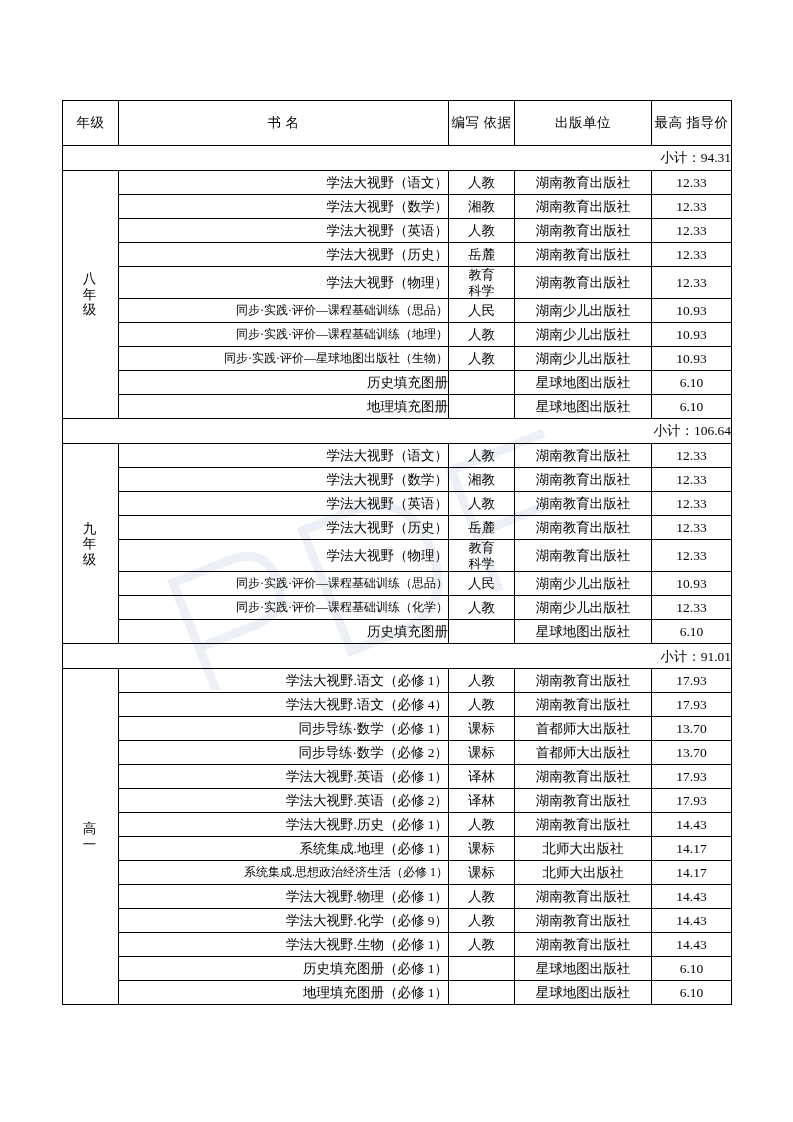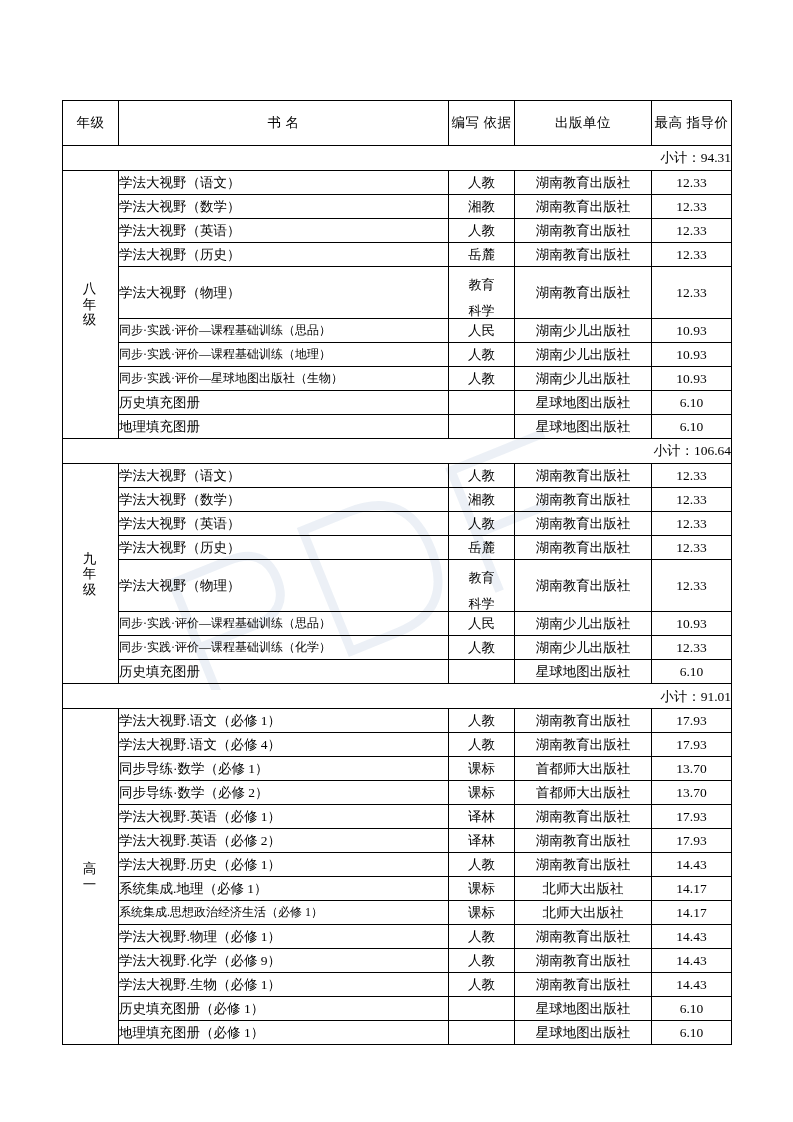--- a/index.html
+++ b/index.html
@@ -76,36 +76,36 @@
     text-align: center;
     vertical-align: middle;
     font-weight: bold;
     font-size: 15px;
     letter-spacing: 2px;
     line-height: 1.5;
   }
   td.grade-cell span { display: block; }
 
   td.book-cell {
-    text-align: left;
+    text-align: right;
     vertical-align: middle;
     height: 23px;
     font-size: 13.5px;
     padding: 1px 4px;
     font-family: Liberation Serif, serif;
   }
   td.book-cell.small { font-size: 12px; }
 
   td.basis-cell {
     text-align: center;
     vertical-align: middle;
     font-size: 13.5px;
   }
   td.basis-cell.two-line { line-height: 1.2; font-size: 13px; }
-  td.basis-cell span { display:block;margin-top:10px; }
+  td.basis-cell span { display:block; }
 
   td.pub-cell {
     text-align: center;
     vertical-align: middle;
     font-size: 13px;
   }
   td.price-cell {
     text-align: center;
     vertical-align: middle;
     font-size: 13.5px;

